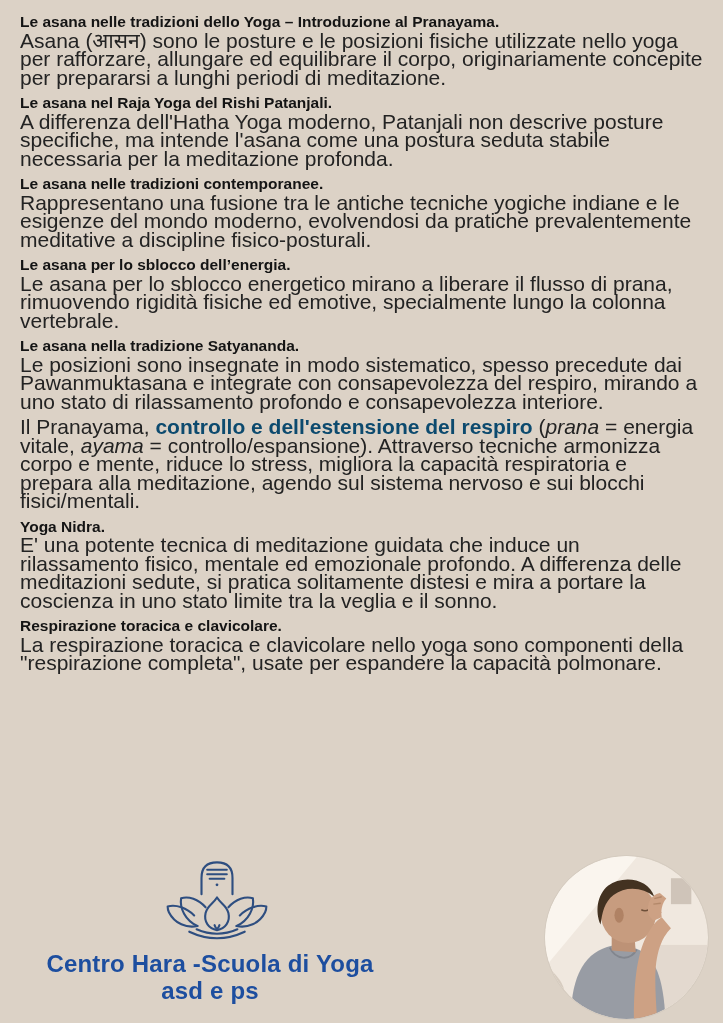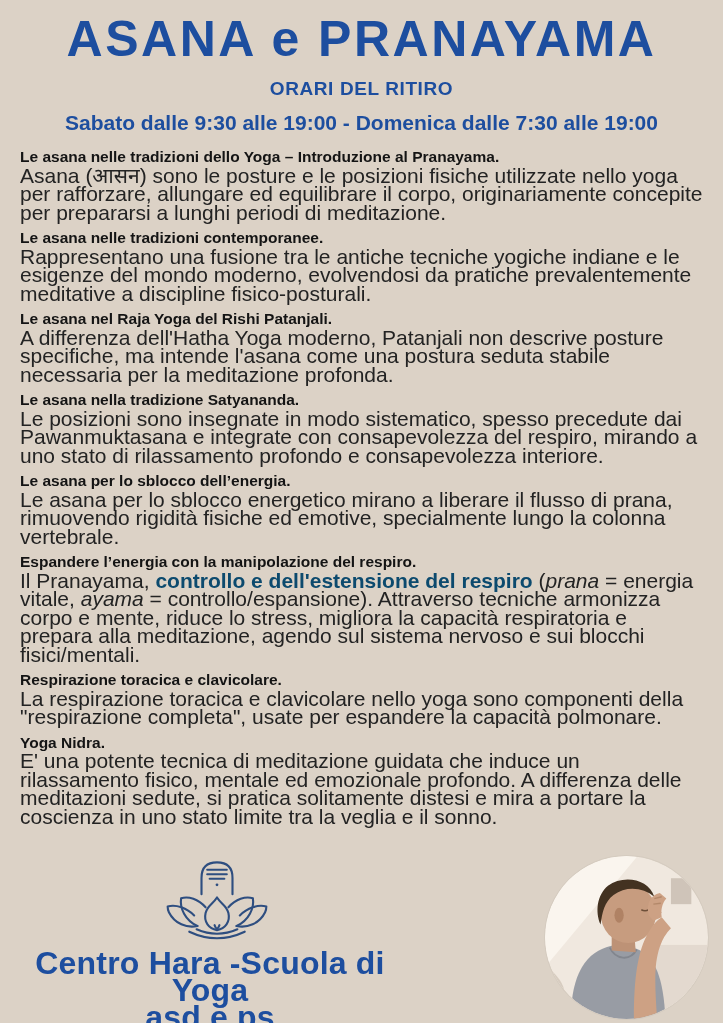--- a/index.html
+++ b/index.html
@@ -32,80 +32,74 @@
     margin:0;font-size:21px;line-height:18.5px;color:#232323;
   }
   .semibold{font-weight:bold;color:#0c4a6e;}
   .italic{font-style:italic;}
   
   .logo{position:absolute;left:164px;top:856px;width:106px;height:96px;}
   .footer-text{
     position:absolute;left:12px;top:950px;width:396px;text-align:center;
     color:#1d4e9f;font-weight:bold;
   }
-  .footer-line{margin:0;font-size:32px;line-height:27px;letter-spacing:.2px;}
+  .footer-line{margin:0;font-size:24px;line-height:27px;letter-spacing:.2px;}
   .photo{
     position:absolute;left:545px;top:856px;width:163px;height:163px;
     border-radius:50%;overflow:hidden;box-shadow:0 0 0 1px rgba(0,0,0,.03);
   }
   .photo svg{display:block;}
 </style>
 </head>
 <body>
 
 <div class="page">
 
-  <div class="header">
-    <h1 class="title">ASANA e PRANAYAMA</h1>
-    <h2 class="subtitle">ORARI DEL RITIRO</h2>
-    <h3 class="schedule">Sabato dalle 9:30 alle 19:00 - Domenica dalle 7:30 alle 19:00</h3>
-  </div>
 
   <div class="main">
     <section class="sec">
       <h4 class="sec-h">Le asana nelle tradizioni dello Yoga – Introduzione al Pranayama.</h4>
       <p class="sec-p"><span>Asana (आसन) sono le posture e le posizioni fisiche utilizzate nello yoga per rafforzare, allungare ed equilibrare il corpo, originariamente concepite per prepararsi a lunghi periodi di meditazione.</span></p>
     </section>
 
     <section class="sec">
     </section>
 
     <section class="sec">
+      <h4 class="sec-h">Le asana nel Raja Yoga del Rishi Patanjali.</h4>
+      <p class="sec-p"><span>A differenza dell'Hatha Yoga moderno, Patanjali non descrive posture specifiche, ma intende l'asana come una postura seduta stabile necessaria per la meditazione profonda.</span></p>
+    </section>
+
+    <section class="sec">
       <h4 class="sec-h">Le asana nelle tradizioni contemporanee.</h4>
       <p class="sec-p"><span>Rappresentano una fusione tra le antiche tecniche yogiche indiane e le esigenze del mondo moderno, evolvendosi da pratiche prevalentemente meditative a discipline fisico-posturali.</span></p>
     </section>
 
     <section class="sec">
-      <h4 class="sec-h">Le asana nel Raja Yoga del Rishi Patanjali.</h4>
-      <p class="sec-p"><span>A differenza dell'Hatha Yoga moderno, Patanjali non descrive posture specifiche, ma intende l'asana come una postura seduta stabile necessaria per la meditazione profonda.</span></p>
+      <h4 class="sec-h">Le asana per lo sblocco dell’energia.</h4>
+      <p class="sec-p"><span>Le asana per lo sblocco energetico mirano a liberare il flusso di prana, rimuovendo rigidità fisiche ed emotive, specialmente lungo la colonna vertebrale.</span></p>
     </section>
 
     <section class="sec">
       <h4 class="sec-h">Le asana nella tradizione Satyananda.</h4>
       <p class="sec-p"><span>Le posizioni sono insegnate in modo sistematico, spesso precedute dai Pawanmuktasana e integrate con consapevolezza del respiro, mirando a uno stato di rilassamento profondo e consapevolezza interiore.</span></p>
     </section>
 
     <section class="sec">
-      <h4 class="sec-h">Le asana per lo sblocco dell’energia.</h4>
-      <p class="sec-p"><span>Le asana per lo sblocco energetico mirano a liberare il flusso di prana, rimuovendo rigidità fisiche ed emotive, specialmente lungo la colonna vertebrale.</span></p>
+      <p class="sec-p"><span>Il Pranayama, </span><span class="semibold">controllo e dell'estensione del respiro</span><span> (</span><span class="italic">prana</span><span> = energia vitale, </span><span class="italic">ayama</span><span> = controllo/espansione). Attraverso tecniche armonizza corpo e mente, riduce lo stress, migliora la capacità respiratoria e prepara alla meditazione, agendo sul sistema nervoso e sui blocchi fisici/mentali.</span></p>
     </section>
 
     <section class="sec">
-      <h4 class="sec-h">Espandere l’energia con la manipolazione del respiro.</h4>
-      <p class="sec-p"><span>Il Pranayama, </span><span class="semibold">controllo e dell'estensione del respiro</span><span> (</span><span class="italic">prana</span><span> = energia vitale, </span><span class="italic">ayama</span><span> = controllo/espansione). Attraverso tecniche armonizza corpo e mente, riduce lo stress, migliora la capacità respiratoria e prepara alla meditazione, agendo sul sistema nervoso e sui blocchi fisici/mentali.</span></p>
+      <h4 class="sec-h">Yoga Nidra.</h4>
+      <p class="sec-p"><span>E' una potente tecnica di meditazione guidata che induce un rilassamento fisico, mentale ed emozionale profondo. A differenza delle meditazioni sedute, si pratica solitamente distesi e mira a portare la coscienza in uno stato limite tra la veglia e il sonno.</span></p>
     </section>
 
     <section class="sec">
       <h4 class="sec-h">Respirazione toracica e clavicolare.</h4>
       <p class="sec-p"><span>La respirazione toracica e clavicolare nello yoga sono componenti della "respirazione completa", usate per espandere la capacità polmonare.</span></p>
-    </section>
-
-    <section class="sec">
-      <h4 class="sec-h">Yoga Nidra.</h4>
-      <p class="sec-p"><span>E' una potente tecnica di meditazione guidata che induce un rilassamento fisico, mentale ed emozionale profondo. A differenza delle meditazioni sedute, si pratica solitamente distesi e mira a portare la coscienza in uno stato limite tra la veglia e il sonno.</span></p>
     </section>
   </div>
 
   <div class="logo">
     <span>
       <svg width="106" height="96" viewBox="0 0 130 116" fill="none" stroke="#2e4e80" stroke-width="2.6" stroke-linecap="round" stroke-linejoin="round">
 
         <path d="M46,46 L46,26 Q46,7 65,7 Q84,7 84,26 L84,46"></path>
         <line x1="53" y1="16" x2="77" y2="16"></line>
         <line x1="53" y1="21.5" x2="77" y2="21.5"></line>

